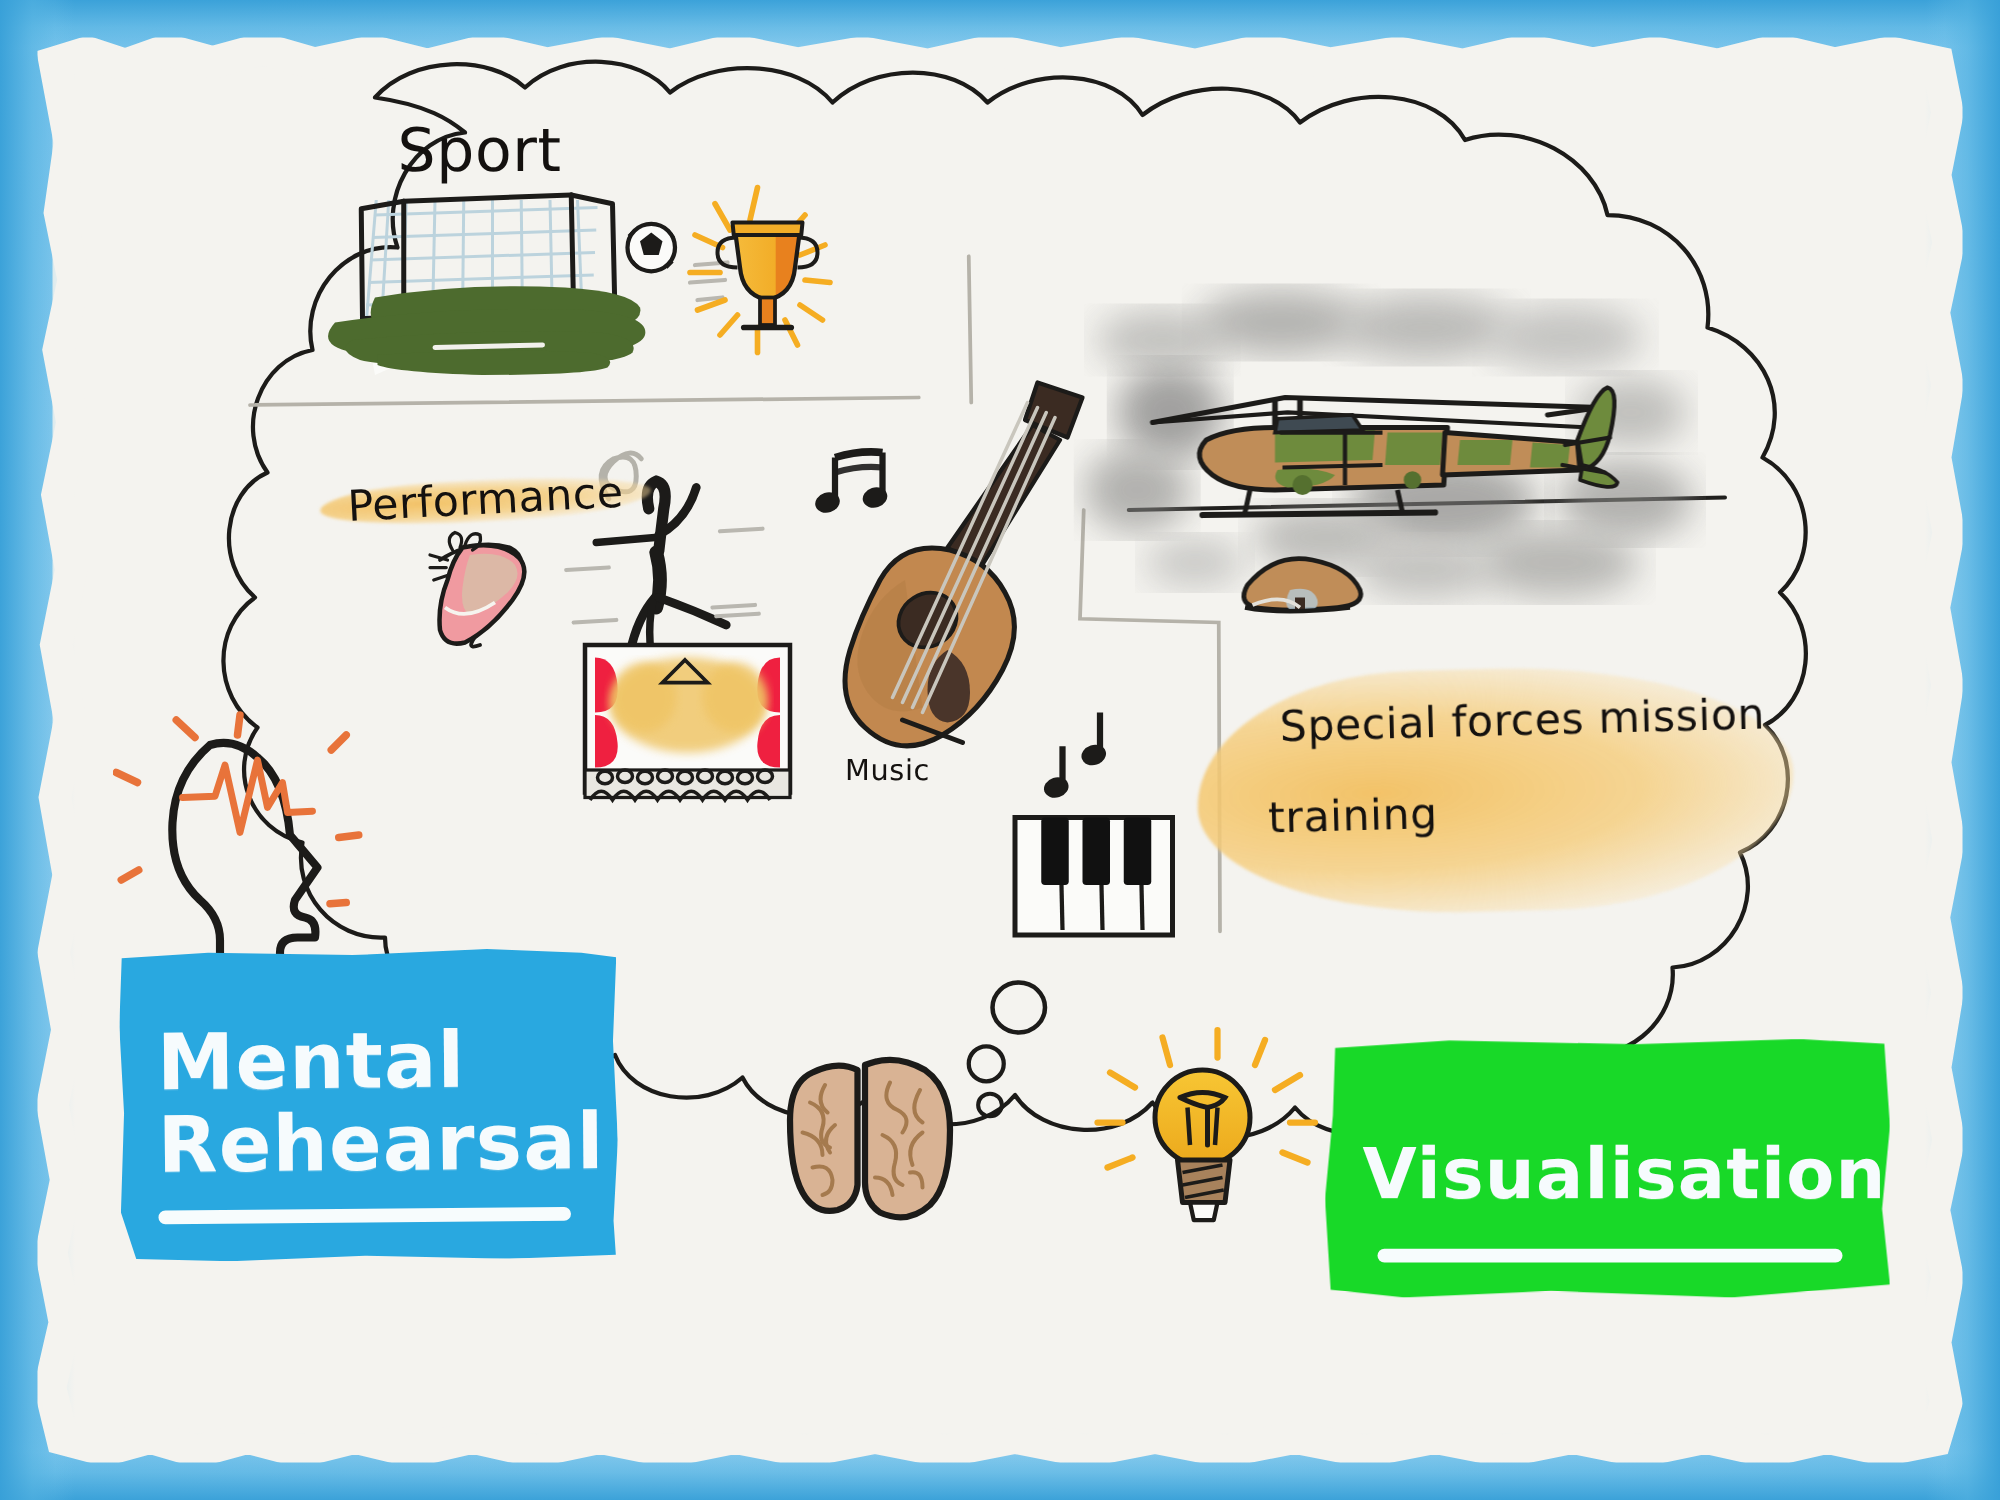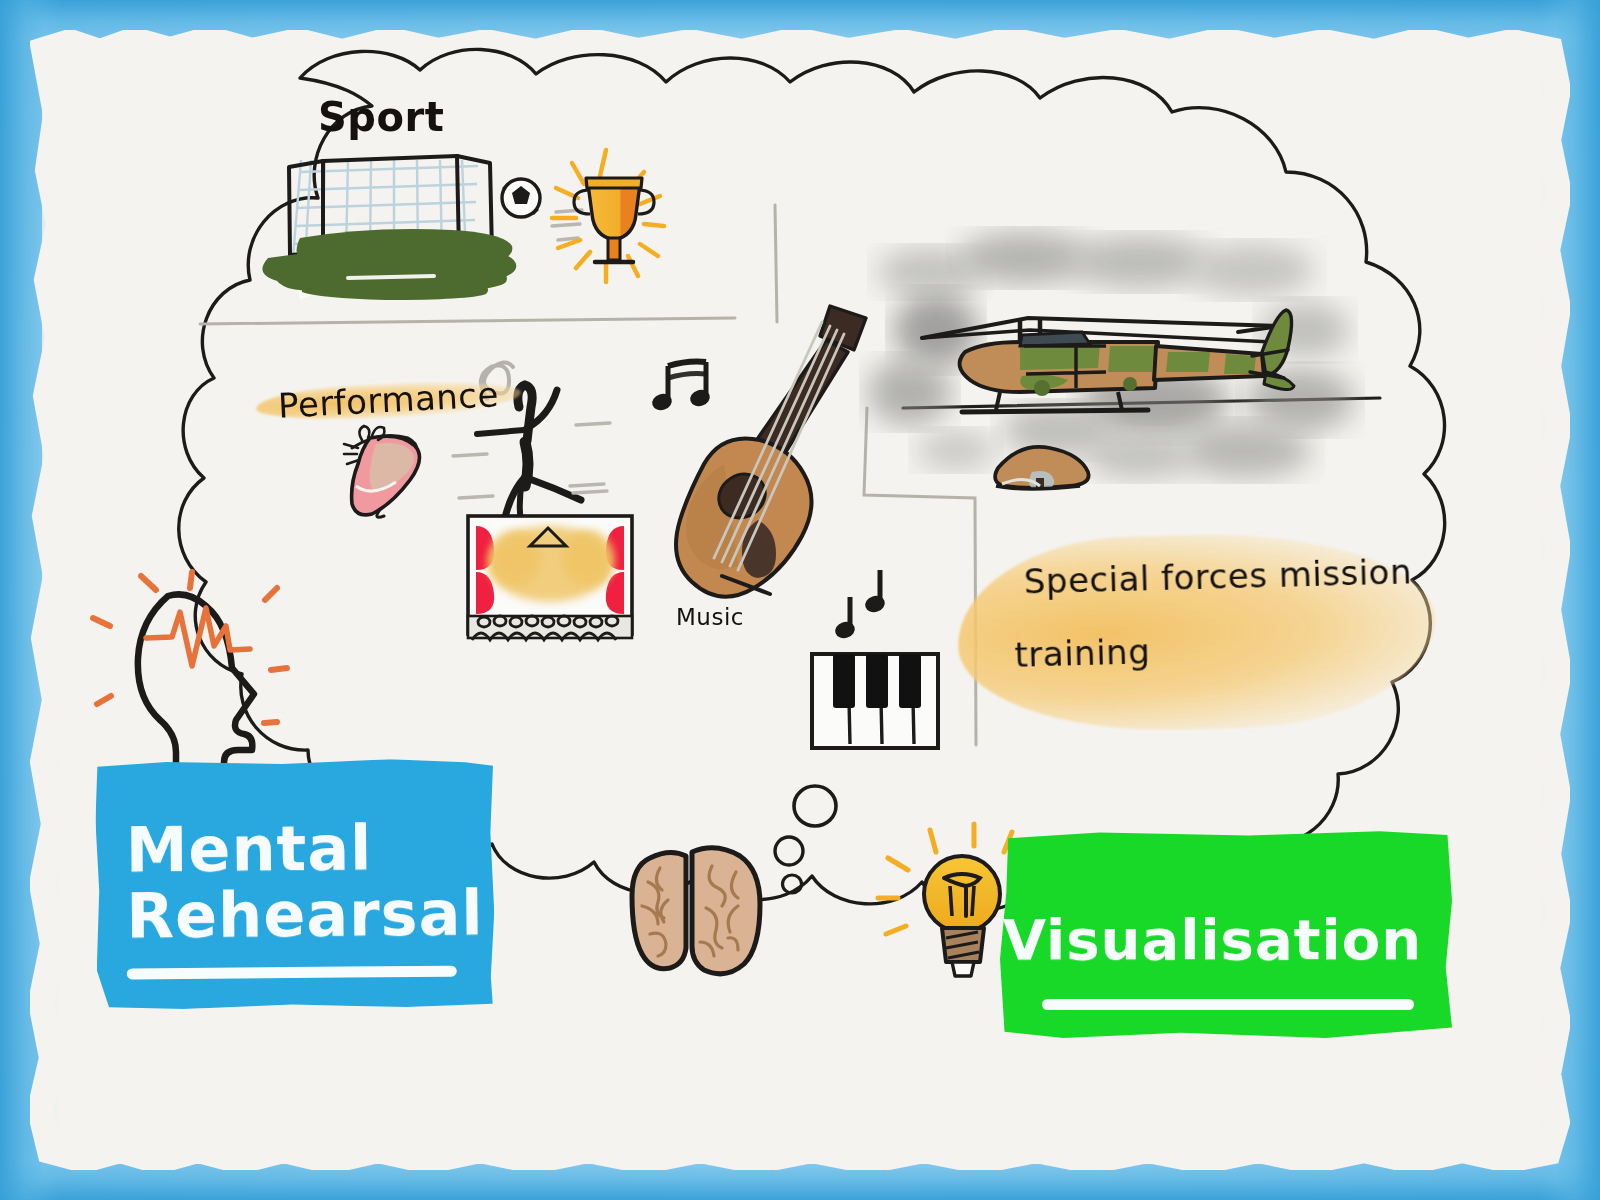--- a/index.html
+++ b/index.html
@@ -75,29 +75,28 @@
   #card-blue {
     left:96px; top:760px; width:398px; height:248px;
     background:#29a8e0;
     transform:rotate(-0.5deg);
     clip-path: polygon(0.6% 2%, 18% 0.4%, 47% 1.6%, 74% 0%, 93% 1.5%, 100% 3%, 99.2% 30%, 100% 62%, 99% 88%, 99.4% 99%, 78% 100%, 49% 98.6%, 22% 100%, 3% 99%, 0% 84%, 0.8% 52%, 0% 24%);
   }
   #card-blue .ctext { font-size:62px; }
   #card-blue .underline { left:30px; bottom:30px; width:330px; }
 
   #card-green {
-    left:1000px; top:830px; width:452px; height:208px;
+    left:1060px; top:830px; width:452px; height:208px;
     background:#18d928;
     clip-path: polygon(1.8% 4%, 22% 1.2%, 55% 2.6%, 84% 0.6%, 99% 2.4%, 100% 34%, 98.6% 66%, 100% 95%, 72% 100%, 40% 97.5%, 14% 100%, 1% 97%, 0% 62%, 1.4% 30%);
-    align-items: flex-end;
   }
   #card-green .ctext { font-size:56px; padding-top:16px; }
   #card-green .underline { left:42px; bottom:28px; width:372px; }
 
-  #lbl-sport      { left:318px; top:96px;  font-size:40px;font-weight:bold; }
+  #lbl-sport      { left:318px; top:96px;  font-size:48px; }
   #lbl-perf       { left:278px; top:382px; font-size:34px; transform:rotate(-3deg); }
   #lbl-music      { left:676px; top:605px; font-size:23px; }
   #lbl-special    { left:980px; top:522px; font-size:34px; transform:rotate(-1.5deg); }
   #lbl-special .l2 { display:block; padding-left:34px; }
 </style>
 </head>
 <body>
 
 <div id="stage">
 

